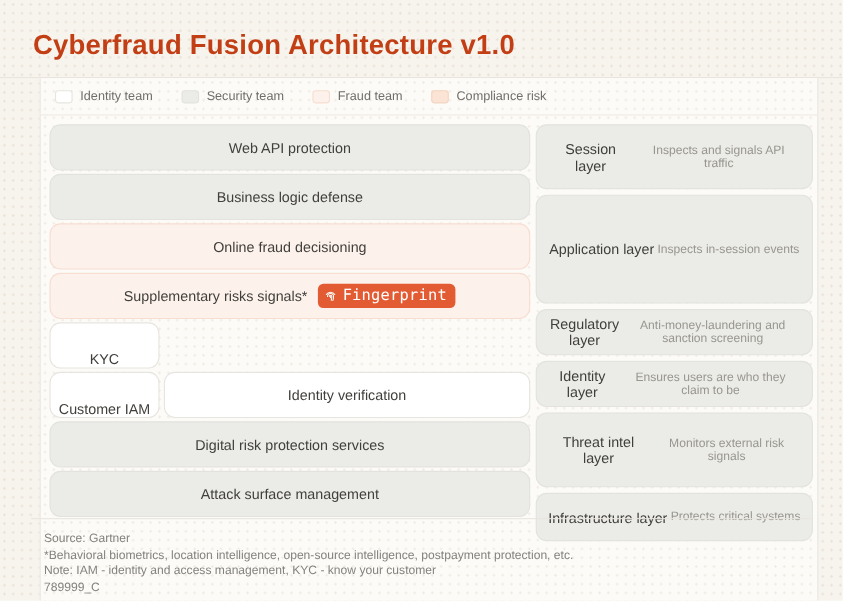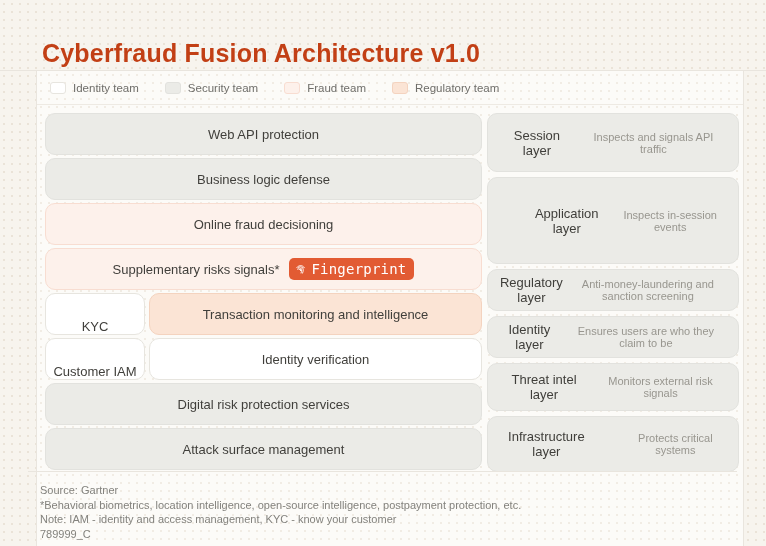--- a/index.html
+++ b/index.html
@@ -5,21 +5,21 @@
   html,body{margin:0;padding:0;}
   body{
     width:766px;height:546px;position:relative;overflow:hidden;
     background-color:#f7f4ee;
     background-image:radial-gradient(#eae3d8 1px, transparent 1.3px);
     background-size:8px 8px;
     font-family:"Liberation Sans", sans-serif;
     -webkit-font-smoothing:antialiased;
   }
   .page-title{
-    position:absolute;left:30px;top:27px;margin:12px;
+    position:absolute;left:30px;top:27px;margin:0;
     font-size:25px;font-weight:700;letter-spacing:.2px;
     color:#c23f15;
   }
   .top-line{position:absolute;left:0;top:70px;width:766px;height:0;border-top:1px solid #e9e5de;}
   .panel{
     position:absolute;left:36px;top:71px;width:708px;height:475px;
     box-sizing:border-box;
     background-color:#fcfbf8;
     background-image:radial-gradient(#f1ece4 1px, transparent 1.3px);
     background-size:8px 8px;
@@ -44,22 +44,22 @@
   .split{display:flex;gap:4px;height:42px;}
   .cell-sm{width:100px;height:42px;align-items:flex-end;}
   .cell-lg{flex:1;height:42px;}
   .team-security{background:#ebebe7;border-color:#e2e2de;}
   .team-identity{background:#ffffff;border-color:#e7e5df;}
   .team-fraud{background:#fdf1eb;border-color:#f8ddd1;}
   .team-compliance{background:#fbe4d5;border-color:#f4d3bf;}
   .layer{justify-content:center;gap:3px;padding:4px 10px;}
   .layer-title{font-size:13px;font-weight:500;color:#3f3e3a;}
   .layer-sub{font-size:11px;color:#98968f;}
-  .h-session{height:59px;} .h-application{height:87px;padding-left:36px;} .h-regulatory{height:42px;}
-  .h-identity{height:42px;} .h-threat{height:48px;} .h-infra{height:56px;gap:28px;}
+  .h-session{height:59px;} .h-application{height:99px;} .h-regulatory{height:42px;}
+  .h-identity{height:42px;} .h-threat{height:68px;} .h-infra{height:44px;}
   .vendor-badge{
     display:inline-flex;align-items:center;gap:5px;margin-left:10px;
     background:#e25b33;color:#ffffff;border-radius:5px;padding:3px 8px 3px 6px;
     font-size:14px;font-family:"DejaVu Sans Mono", monospace;letter-spacing:.2px;
   }
   .fp-icon{display:inline-flex;}
   .bottom-line{position:absolute;left:28px;top:471px;width:709px;height:0;border-top:1px solid #e9e5de;}
   .footer{position:absolute;left:40px;top:483px;font-size:11px;line-height:1.33;color:#83827d;}
   .footer div{white-space:nowrap;}
 </style>
@@ -79,21 +79,21 @@
     <div class="legend-item">
       <span class="swatch team-security"></span>
       <span class="legend-label">Security team</span>
     </div>
     <div class="legend-item">
       <span class="swatch team-fraud"></span>
       <span class="legend-label">Fraud team</span>
     </div>
     <div class="legend-item">
       <span class="swatch team-compliance"></span>
-      <span class="legend-label">Regulatory team</span>
+      <span class="legend-label">Compliance risk</span>
     </div>
   </div>
 
   <div class="board">
 
     <div class="col-left">
       <div class="box cap team-security">
         <span>Web API protection</span>
       </div>
       <div class="box cap team-security">
@@ -112,23 +112,20 @@
               <path d="M12 12v2.5"></path>
               <path d="M3.6 8.2A9.9 9.9 0 0 1 12 3.5c3.6 0 6.7 1.8 8.4 4.7"></path>
             </svg>
           </span>
           <span>Fingerprint</span>
         </span>
       </div>
       <div class="split">
         <div class="box cell-sm team-identity">
           <span>KYC</span>
-        </div>
-        <div class="box cell-lg team-compliance">
-          <span>Transaction monitoring and intelligence</span>
         </div>
       </div>
       <div class="split">
         <div class="box cell-sm team-identity">
           <span>Customer IAM</span>
         </div>
         <div class="box cell-lg team-identity">
           <span>Identity verification</span>
         </div>
       </div>

